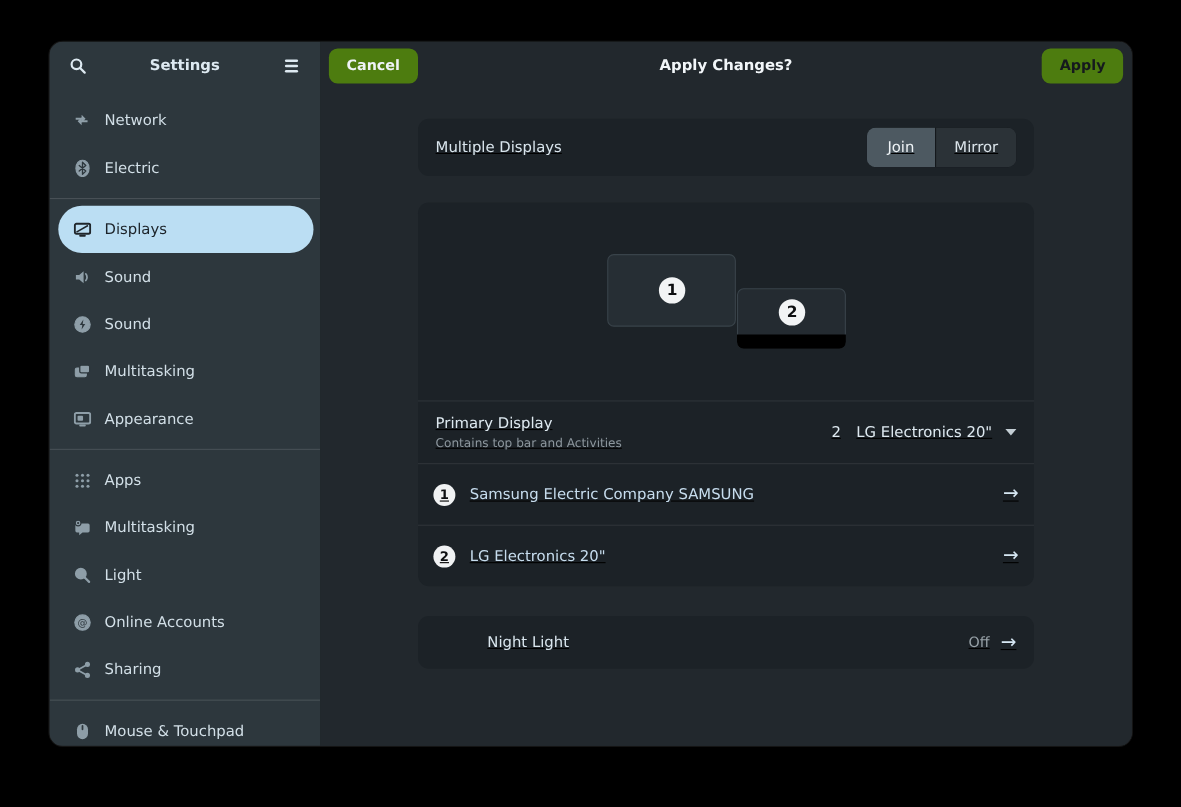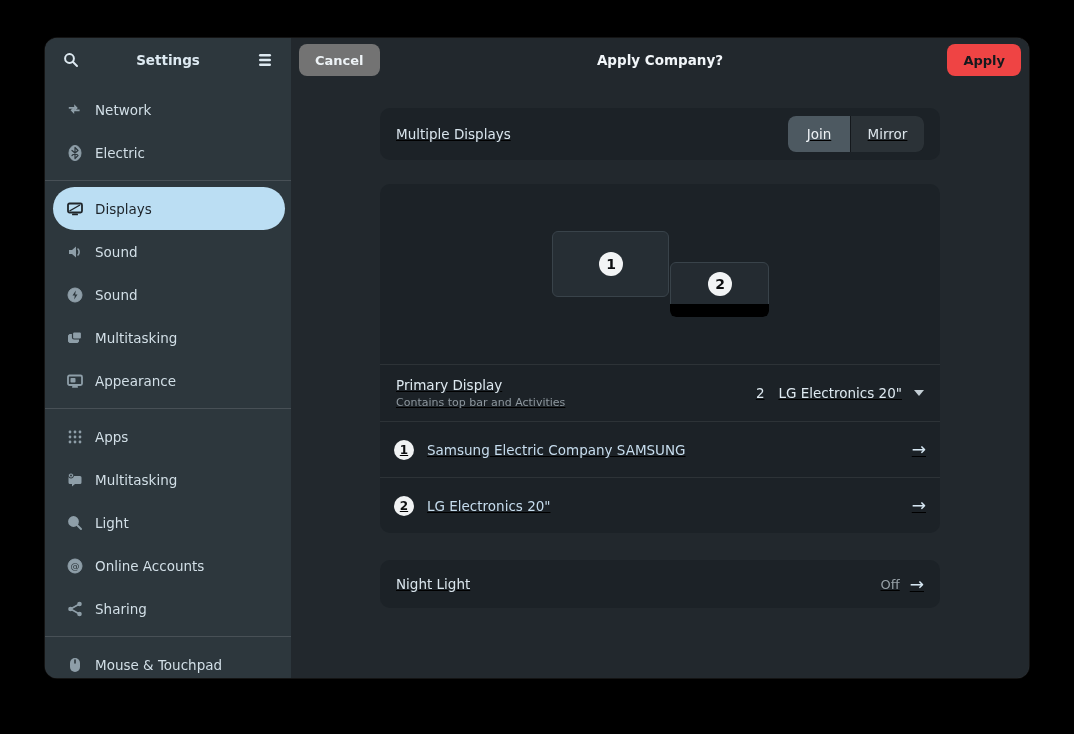--- a/index.html
+++ b/index.html
@@ -20,22 +20,22 @@
   .nav-item .ic { width:16px; height:16px; display:flex; align-items:center; justify-content:center; flex-shrink:0; }
   .nav-item svg { stroke:#8e9ea8; fill:#8e9ea8; }
   .nav-item.selected { background:#bbdef3; color:#1c2329; border-radius:22px; margin:0 6px 0 8px; padding-left:14px; font-weight:normal; }
   .nav-item.selected svg { stroke:#20262b; fill:#20262b; }
   .nav-sep { height:1px; background:rgba(255,255,255,0.13); margin:6px 0; }
   
   .content { flex:1; display:flex; flex-direction:column; background:#22282d; min-width:0; }
   .header-bar { height:44px; display:flex; align-items:center; padding:0 8px; position:relative; flex-shrink:0; }
   .hdr-title { position:absolute; left:0; right:0; text-align:center; color:#f2f6f9; font-weight:bold; font-size:13.5px; pointer-events:none; }
   .btn { height:32px; border:none; border-radius:8px; font-size:13px; font-weight:bold; cursor:pointer; padding:0 16px; font-family:inherit; }
-  .btn-cancel { background:#737373; color:#eef3f6; position:relative; z-index:1; }
-  .btn-apply { background:#ef4444; color:#15191d; margin-left:auto; position:relative; z-index:1; }
+  .btn-cancel { background:#4d7c0f; color:#eef3f6; position:relative; z-index:1; }
+  .btn-apply { background:#4d7c0f; color:#15191d; margin-left:auto; position:relative; z-index:1; }
   .scroll { flex:1; overflow:hidden;text-decoration:underline; }
   .content-col { width:560px; margin:26px auto 0; }
   .card { background:#1c2227; border-radius:10px; }
   
   .md-row { height:52px; display:flex; align-items:center; padding:0 16px; }
   .row-label { color:#d9e5ed; font-size:13.5px; flex:1; }
   .toggle { display:flex; margin-left:auto; background:#14181c; border-radius:8px; overflow:hidden; }
   .toggle button { height:36px; border:none; font-size:13.5px; cursor:pointer; font-family:inherit; }
   .tg-join { width:62px; background:#4d5961; color:#eef3f6; margin-right:1px; }
   .tg-mirror { width:73px; background:#2b3237; color:#dbe4ea; }
@@ -224,21 +224,21 @@
               <line x1="6" y1="3" x2="6" y2="6" stroke="#2d373d" stroke-width="1.6" stroke-linecap="round"></line>
             </svg>
           </span>
         <span>Mouse &amp; Touchpad</span>
       </div>
     </div>
   </div>
 
   <div class="content">
     <div class="header-bar">
-      <div class="hdr-title">Apply Company?</div>
+      <div class="hdr-title">Apply Changes?</div>
       <button class="btn btn-cancel">Cancel</button>
       <button class="btn btn-apply">Apply</button>
     </div>
 
     <div class="scroll">
       <div class="content-col">
 
         <div class="card">
           <div class="md-row">
             <span class="row-label">Multiple Displays</span>
@@ -282,21 +282,21 @@
 
           <div class="link-row">
             <span class="num-badge">2</span>
             <span class="link-name">LG Electronics 20"</span>
             <span class="go-arrow">→</span>
           </div>
         </div>
 
         <div class="card card3">
           <div class="nl-row">
-            <span class="row-label" style="flex:0 0 auto;">Night Light</span>
+            <span class="row-label" style="flex:0 0 auto;margin-left:47px;">Night Light</span>
             <span class="nl-status">Off</span>
             <span class="go-arrow">→</span>
           </div>
         </div>
 
       </div>
     </div>
   </div>
 </div>
 

